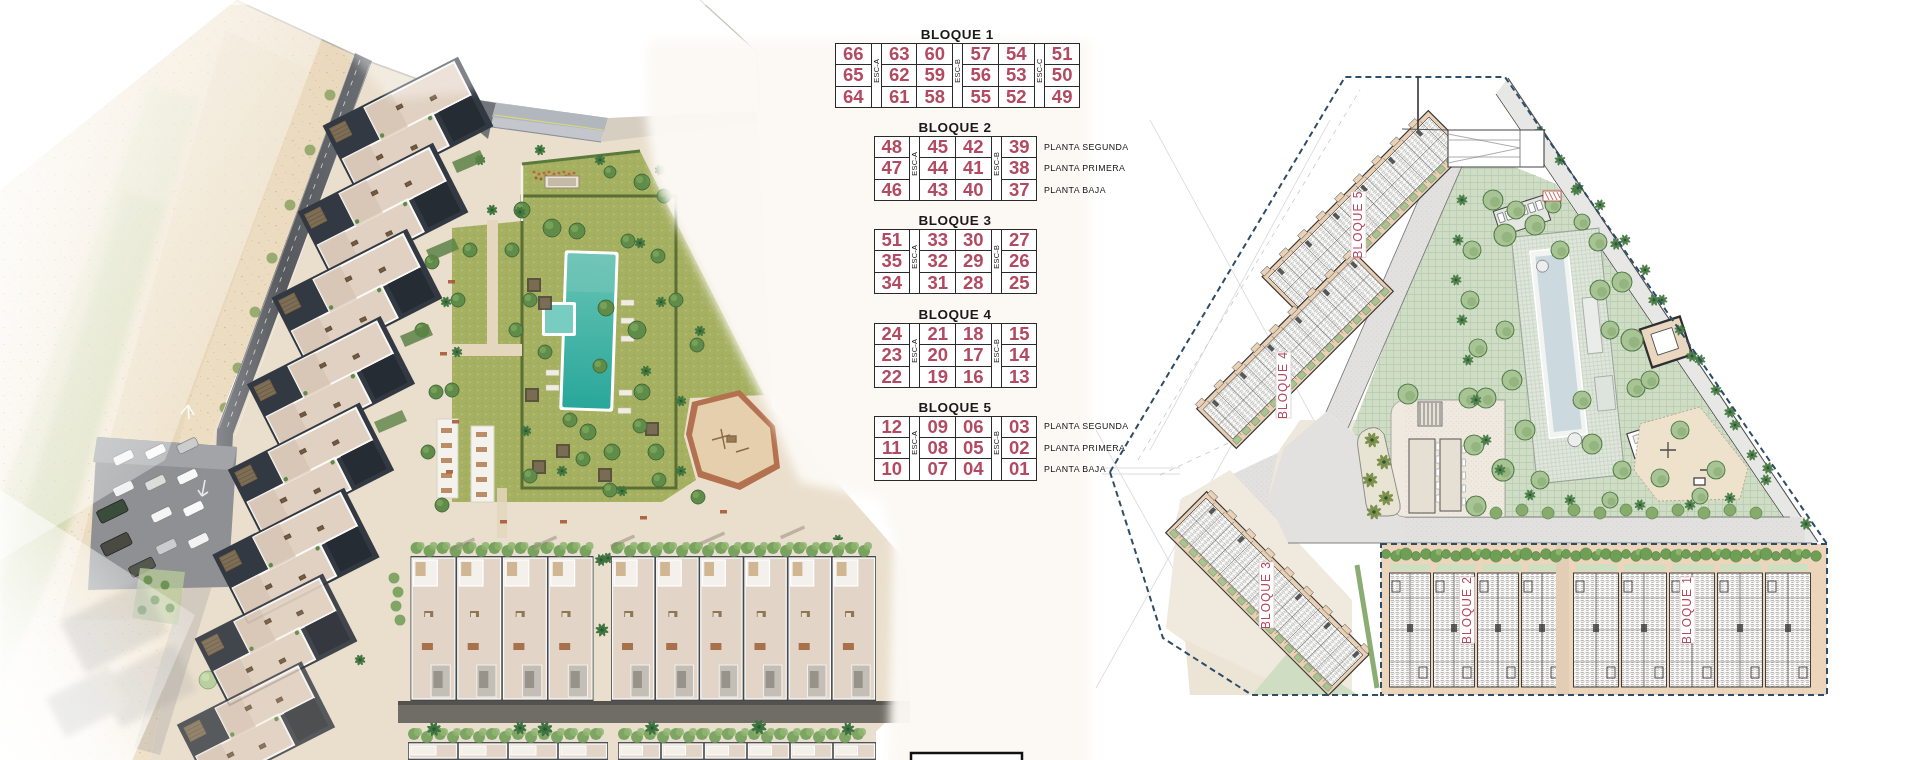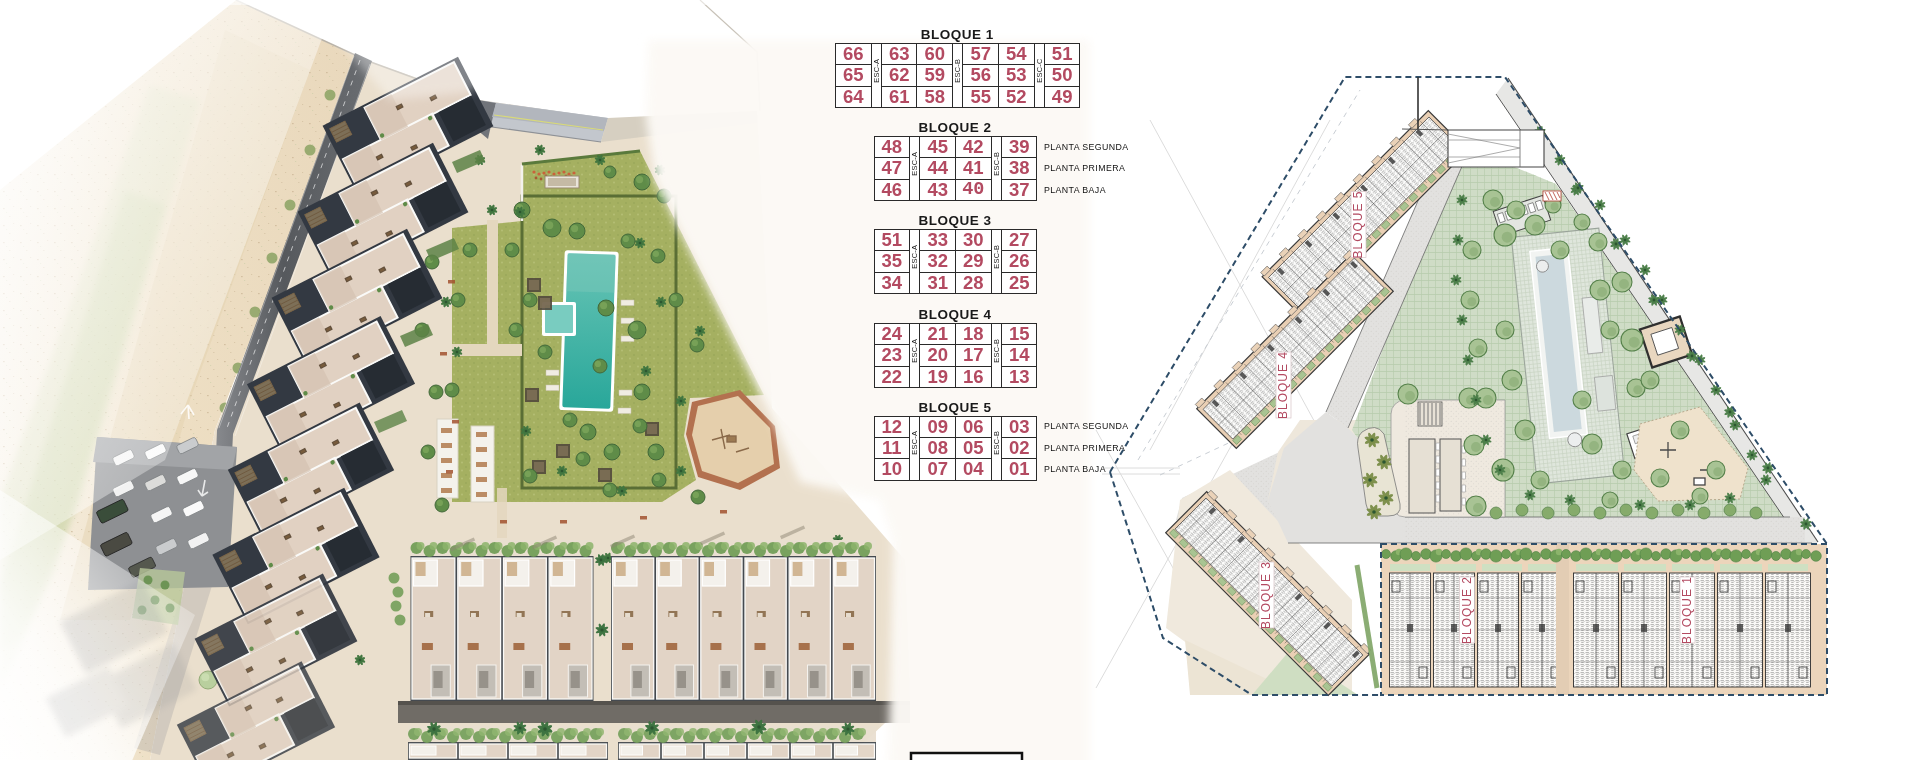--- a/index.html
+++ b/index.html
@@ -1959,21 +1959,21 @@
 </tr>
 <tr>
 <td class="tn" style="height:20.4px;">47</td>
 <td class="tn" style="height:20.4px;">44</td>
 <td class="tn" style="height:20.4px;">41</td>
 <td class="tn" style="height:20.4px;">38</td>
 </tr>
 <tr>
 <td class="tn" style="height:20.4px;">46</td>
 <td class="tn" style="height:20.4px;">43</td>
-<td class="tn" style="height:20.4px;font-family:Liberation Mono, monospace;">40</td>
+<td class="tn" style="height:20.4px;">40</td>
 <td class="tn" style="height:20.4px;">37</td>
 </tr>
 </tbody>
       </table>
     </div>
 <div style="position:absolute;left:873.5px;top:229px;width:163.0px;">
 <div style="position:absolute;left:0;top:-16px;width:100%;text-align:center;font-size:13.5px;font-weight:bold;color:#1a1a1a;letter-spacing:.5px;white-space:nowrap;">BLOQUE 3</div>
 <table style="border-collapse:collapse;table-layout:fixed;width:163.0px;">
 <colgroup>
           <col style="width:35.6px">

